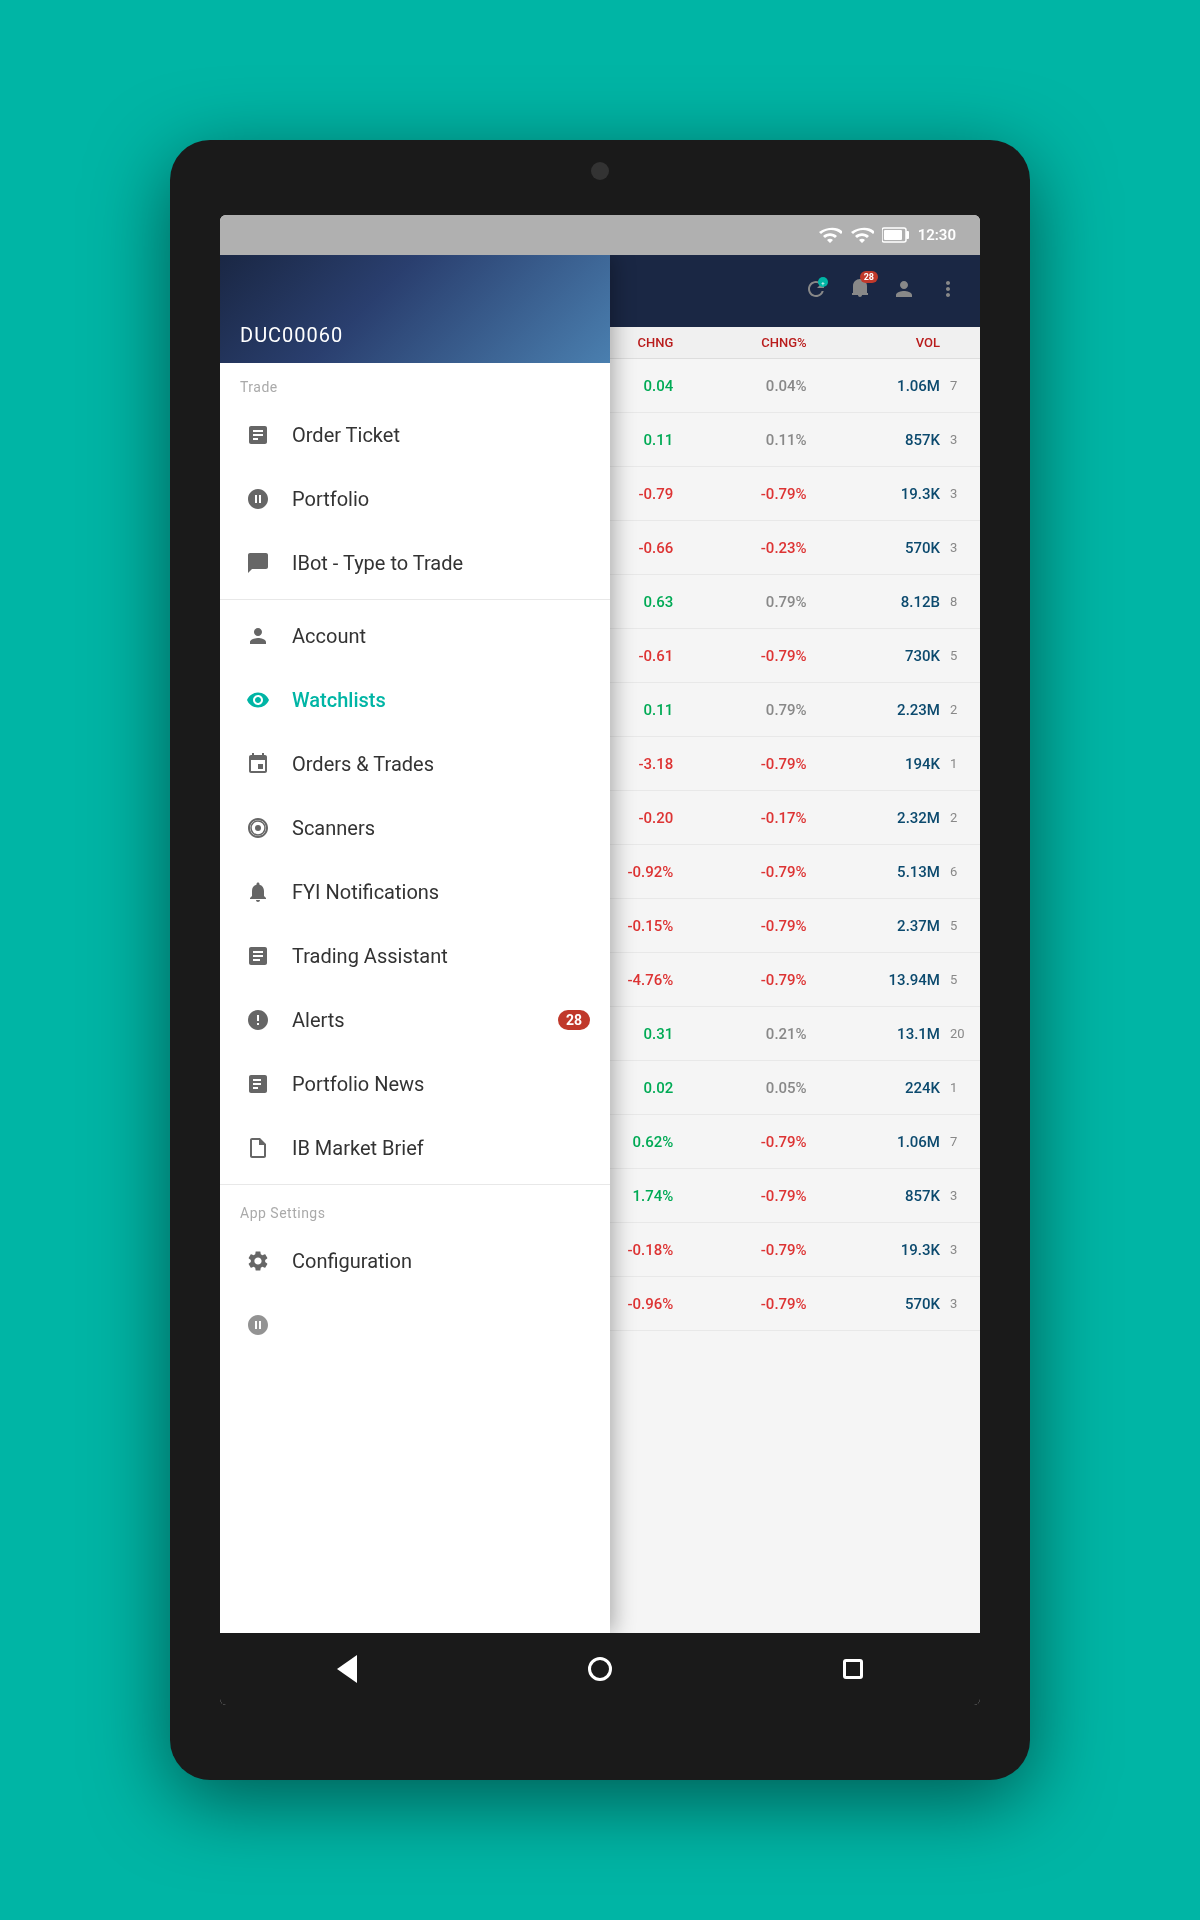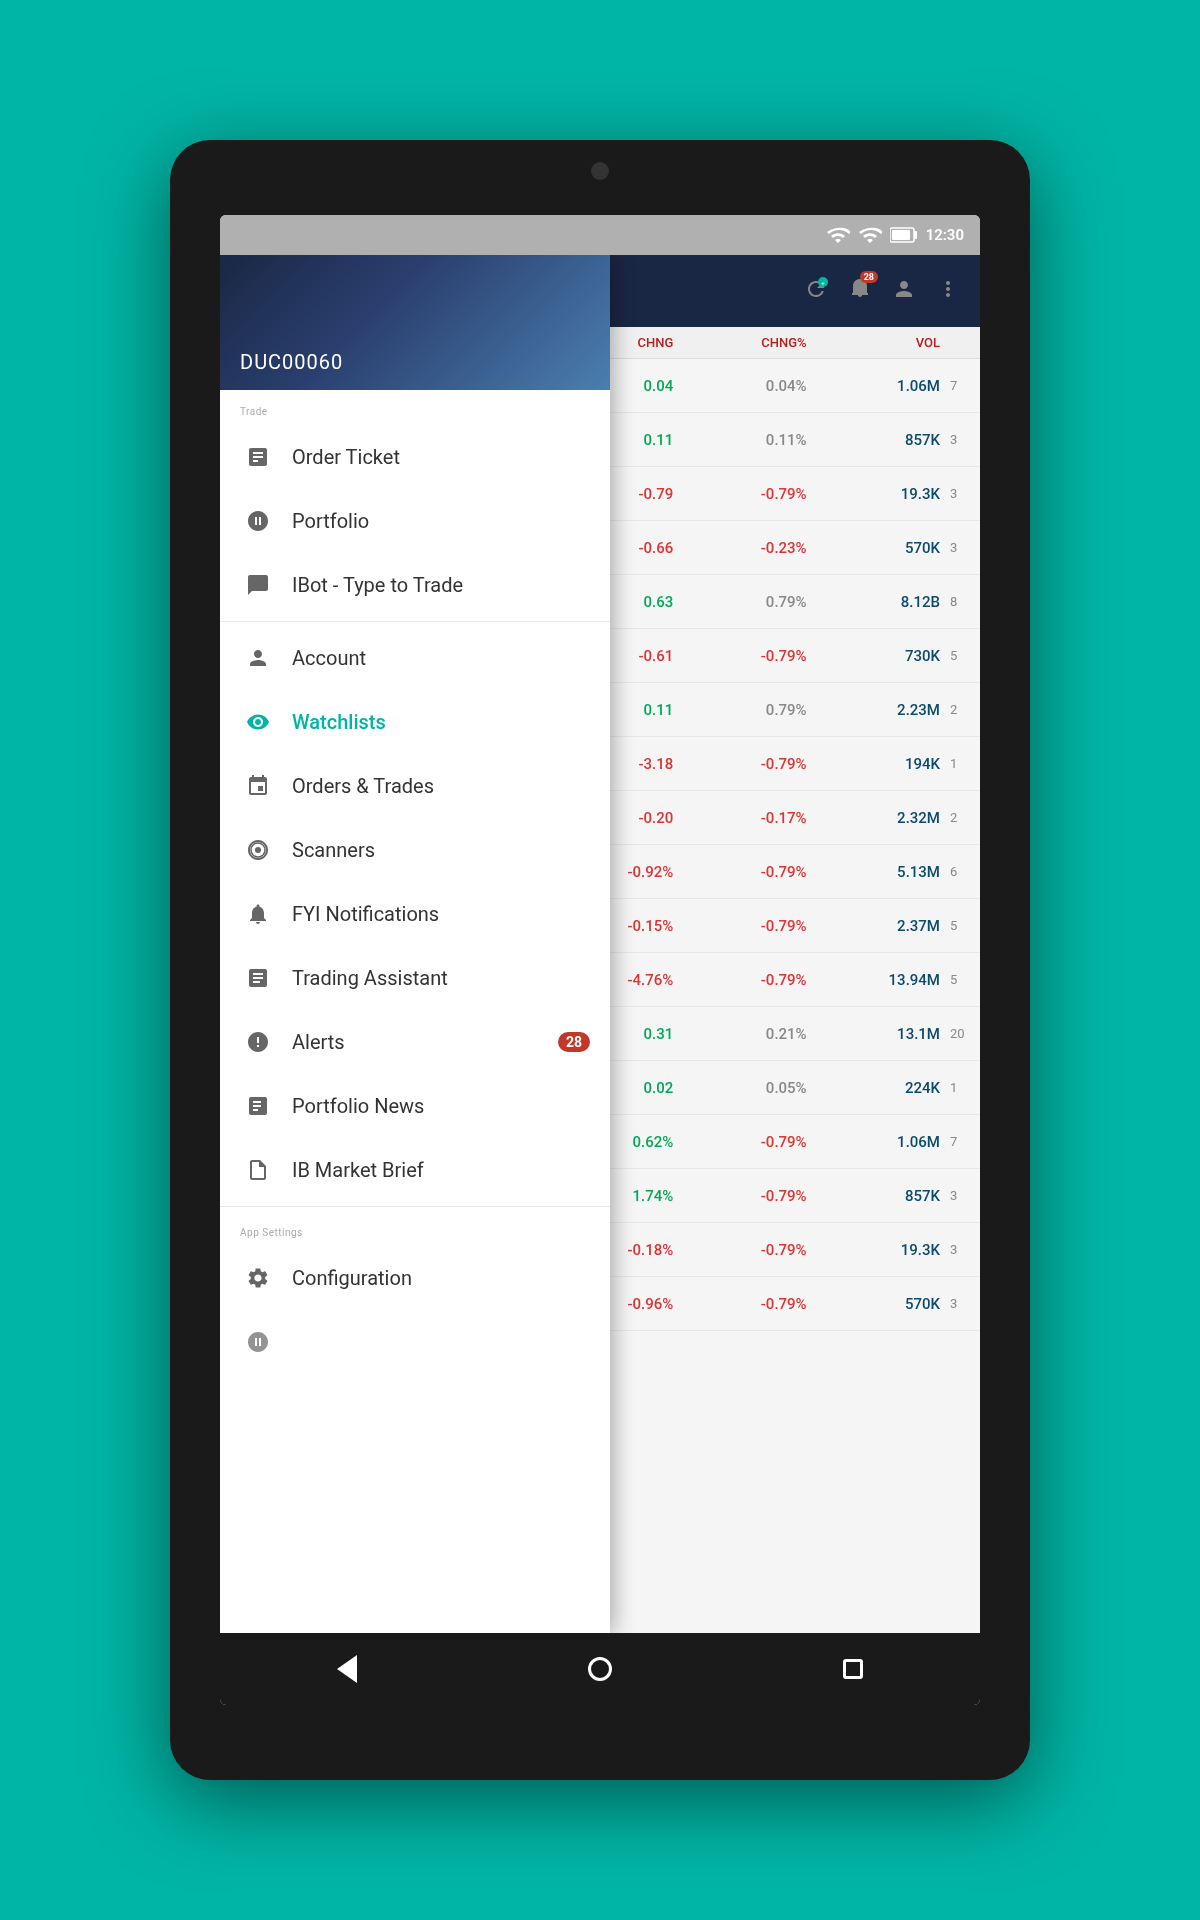--- a/index.html
+++ b/index.html
@@ -52,21 +52,21 @@
       flex-direction: column;
     }
 
     
     .status-bar {
       height: 40px;
       background: #b0b0b0;
       display: flex;
       align-items: center;
       justify-content: flex-end;
-      padding: 0 16px;
+      padding: 0 24px;
       flex-shrink: 0;
     }
 
     .status-bar-right {
       display: flex;
       align-items: center;
       gap: 8px;
     }
 
     .status-time {
@@ -190,21 +190,21 @@
       bottom: 0;
       width: 390px;
       display: flex;
       flex-direction: column;
       z-index: 100;
       box-shadow: 4px 0 20px rgba(0,0,0,0.3);
     }
 
     
     .drawer-header {
-      height: 135px;
+      height: 108px;
       background: linear-gradient(135deg, #1a2744 0%, #2a3f6f 40%, #3a5f8f 70%, #4a7faf 100%);
       display: flex;
       align-items: flex-end;
       padding: 0 20px 16px;
       flex-shrink: 0;
     }
 
     .drawer-account-id {
       color: white;
       font-size: 20px;
@@ -214,21 +214,21 @@
 
     
     .drawer-body {
       flex: 1;
       background: white;
       overflow-y: auto;
     }
 
     .drawer-section-label {
       color: #aaa;
-      font-size: 10px;
+      font-size: 14px;
       font-weight: 400;
       padding: 16px 20px 8px;
       letter-spacing: 0.5px;
     }
 
     .drawer-item {
       display: flex;
       align-items: center;
       padding: 14px 20px;
       cursor: pointer;

